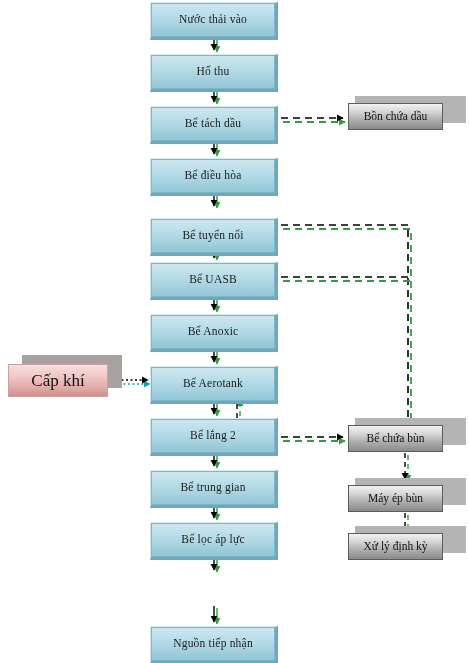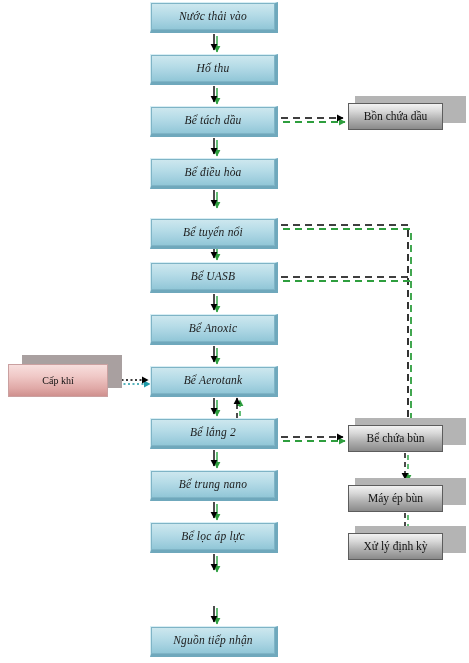--- a/index.html
+++ b/index.html
@@ -19,31 +19,30 @@
     overflow: hidden;
   }
 
   
   .node {
     position: absolute;
     box-sizing: border-box;
   }
   .node-teal {
     width: 128px;
-    height: 31px;
+    height: 38px;
     background: linear-gradient(180deg, #cfe8ef 0%, #b8dde8 38%, #a9d4e2 62%, #8fc5d6 100%);
     border-top: 1px solid #d8eef4;
     border-left: 1px solid #d8eef4;
     border-right: 3px solid #6fa8bc;
     border-bottom: 3px solid #6fa8bc;
     box-shadow: inset 0 0 0 1px #7fb4c6;
     display: flex;
     align-items: center;
     justify-content: center;
-    font-style: italic;
   }
   .node-teal .label {
     font-size: 11.5px;
     color: #1b1b1b;
     letter-spacing: 0.2px;
     white-space: nowrap;
     text-align: center;
     line-height: 1;
   }
 
@@ -96,21 +95,21 @@
     width: 100px;
     height: 33px;
     background: linear-gradient(180deg, #f7dedd 0%, #f0c9c7 35%, #e0a9a7 75%, #cf908e 100%);
     border: 1px solid #caa0a0;
     box-sizing: border-box;
     display: flex;
     align-items: center;
     justify-content: center;
   }
   .node-pink .label {
-    font-size: 10px;
+    font-size: 17px;
     color: #111111;
     white-space: nowrap;
     line-height: 1;
   }
 
   
   #wires {
     position: absolute;
     left: 0;
     top: 0;
@@ -221,21 +220,21 @@
 
   <div class="node node-teal" style="left:150px; top:366px;">
     <span class="label">Bể Aerotank</span>
   </div>
 
   <div class="node node-teal" style="left:150px; top:418px;">
     <span class="label">Bể lắng 2</span>
   </div>
 
   <div class="node node-teal" style="left:150px; top:470px;">
-    <span class="label">Bể trung nano</span>
+    <span class="label">Bể trung gian</span>
   </div>
 
   <div class="node node-teal" style="left:150px; top:522px;">
     <span class="label">Bể lọc áp lực</span>
   </div>
 
 
   <div class="node node-teal" style="left:150px; top:626px;align-items:center;">
     <span class="label">Nguồn tiếp nhận</span>
   </div>

